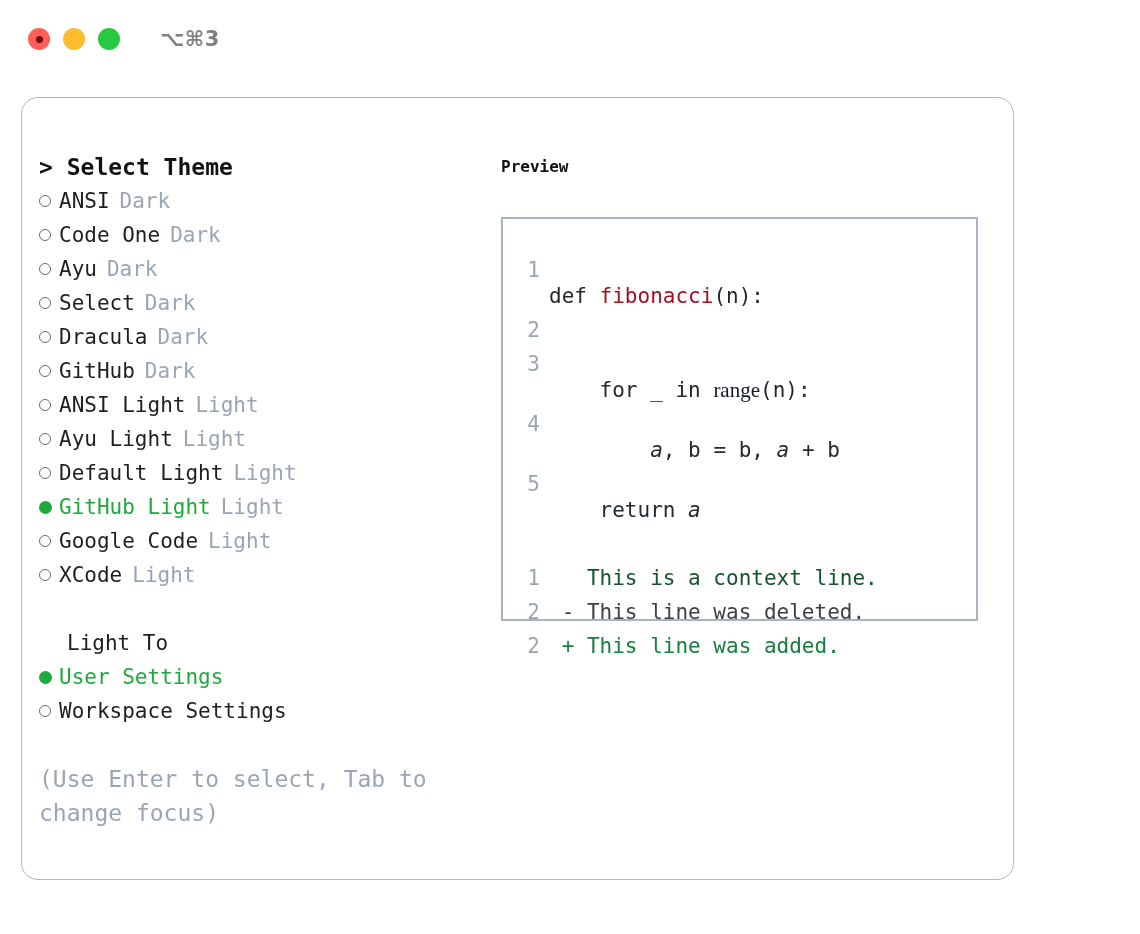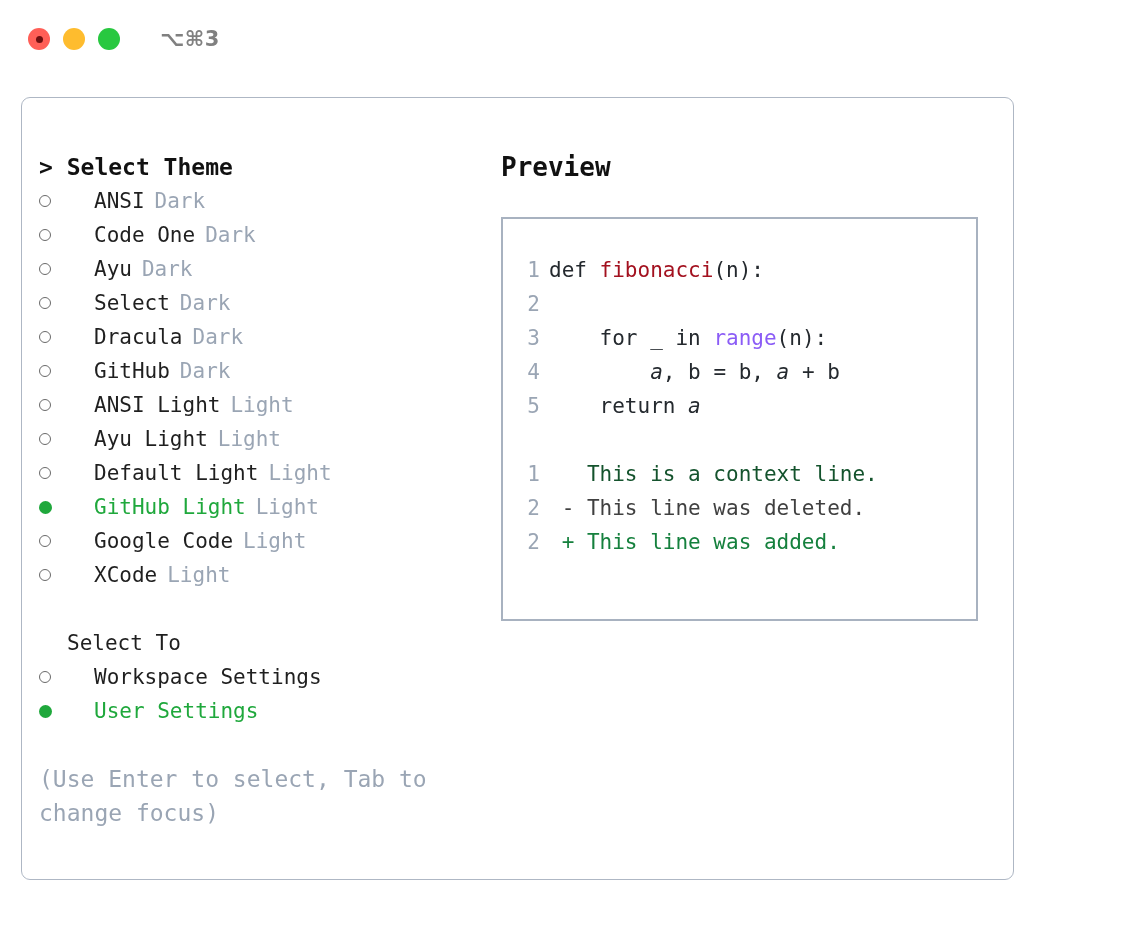--- a/index.html
+++ b/index.html
@@ -69,21 +69,21 @@
 
   
   .card {
     position: absolute;
     left: 21px;
     top: 97px;
     width: 993px;
     height: 783px;
     box-sizing: border-box;
     border: 1.6px solid #aeb7c4;
-    border-radius: 9px;
+    border-radius: 17px;
     background: #ffffff;
     padding-left: 21px;
   }
 
   .card-inner {
     position: absolute;
     left: 0; top: 0;
     width: 100%;
     height: 100%;
   }
@@ -130,21 +130,21 @@
     vertical-align: middle;
   }
   .bullet .fill {
     display: inline-block;
     width: 13px;
     height: 13px;
     border-radius: 50%;
     background: #1fa83c;
     vertical-align: middle;
   }
-  .opt-label { color: #1f1f1f; margin-left: 35px; }
+  .opt-label { color: #1f1f1f; }
   .opt-row.selected .opt-label { color: #1fa83c; }
   .opt-tag {
     color: #9aa5b4;
     margin-left: 10px;
   }
 
   .apply-title {
     font-size: 21px;
     color: #1f1f1f;
     line-height: 34px;
@@ -162,21 +162,21 @@
   }
 
   
   .right-col {
     position: absolute;
     left: 479px;
     top: 52px;
     width: 500px;
   }
   .preview-title {
-    font-size: 26px;
+    font-size: 16px;
     font-weight: bold;
     color: #111111;
     line-height: 34px;
   }
   .code-panel {
     margin-top: 33px;
     width: 477px;
     height: 404px;
     box-sizing: border-box;
     border: 2px solid #a8b2c0;
@@ -190,24 +190,24 @@
     white-space: pre;
   }
   .ln {
     width: 46px;
     flex: 0 0 46px;
     text-align: right;
     color: #9aa5b4;
     padding-right: 9px;
     box-sizing: border-box;
   }
-  .code-text { color: #24292e; }
+  .code-text { color: #24292e; margin-top: 26px; }
 
   .tok-fn     { color: #a3111f; }
-  .tok-call   { color: #8b5cf6; }
+  .tok-call   { color: #0f172a; font-family: Liberation Serif, serif; }
   .tok-num    { color: #0f7272; }
   .tok-var    { font-style: italic; }
 
   .diff-ctx { color: #14532d; }
   .diff-del { color: #404040; }
   .diff-add { color: #15803d; }
 
   .blank-line { height: 34px; }
 </style>
 </head>
@@ -242,25 +242,25 @@
             <div class="opt-row"><span class="bullet"><span class="ring"></span></span><span class="opt-label">ANSI Light</span><span class="opt-tag">Light</span></div>
             <div class="opt-row"><span class="bullet"><span class="ring"></span></span><span class="opt-label">Ayu Light</span><span class="opt-tag">Light</span></div>
             <div class="opt-row"><span class="bullet"><span class="ring"></span></span><span class="opt-label">Default Light</span><span class="opt-tag">Light</span></div>
             <div class="opt-row selected"><span class="bullet"><span class="fill"></span></span><span class="opt-label">GitHub Light</span><span class="opt-tag">Light</span></div>
             <div class="opt-row"><span class="bullet"><span class="ring"></span></span><span class="opt-label">Google Code</span><span class="opt-tag">Light</span></div>
             <div class="opt-row"><span class="bullet"><span class="ring"></span></span><span class="opt-label">XCode</span><span class="opt-tag">Light</span></div>
           </div>
 
         <div class="spacer-line"></div>
 
-        <div class="apply-title">Select To</div>
+        <div class="apply-title">Light To</div>
 
         <div class="opt-list" id="apply-list">
+            <div class="opt-row selected"><span class="bullet"><span class="fill"></span></span><span class="opt-label">User Settings</span></div>
             <div class="opt-row"><span class="bullet"><span class="ring"></span></span><span class="opt-label">Workspace Settings</span></div>
-            <div class="opt-row selected"><span class="bullet"><span class="fill"></span></span><span class="opt-label">User Settings</span></div>
           </div>
 
         <div class="spacer-line"></div>
 
         <div class="hint">(Use Enter to select, Tab to change focus)</div>
       </div>
 
       <div class="right-col">
         <div class="preview-title">Preview</div>
 

